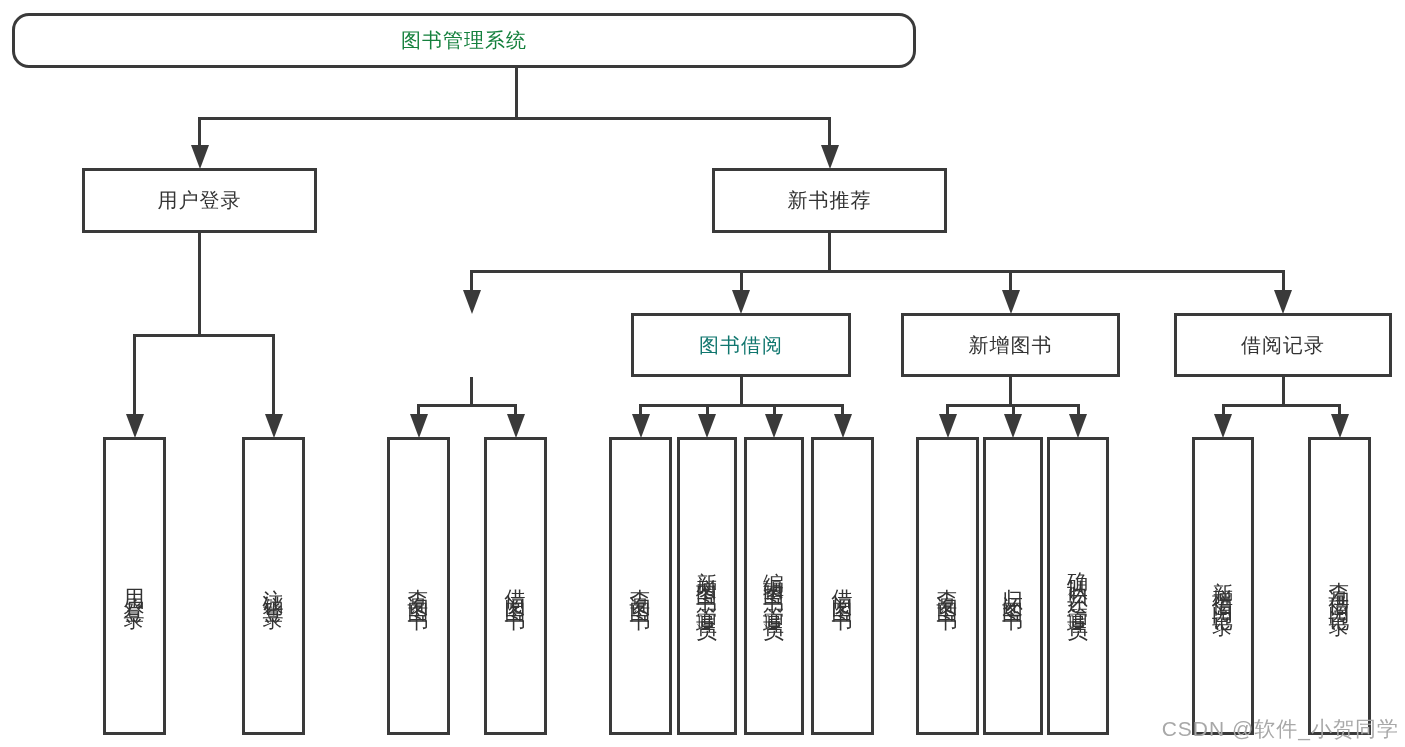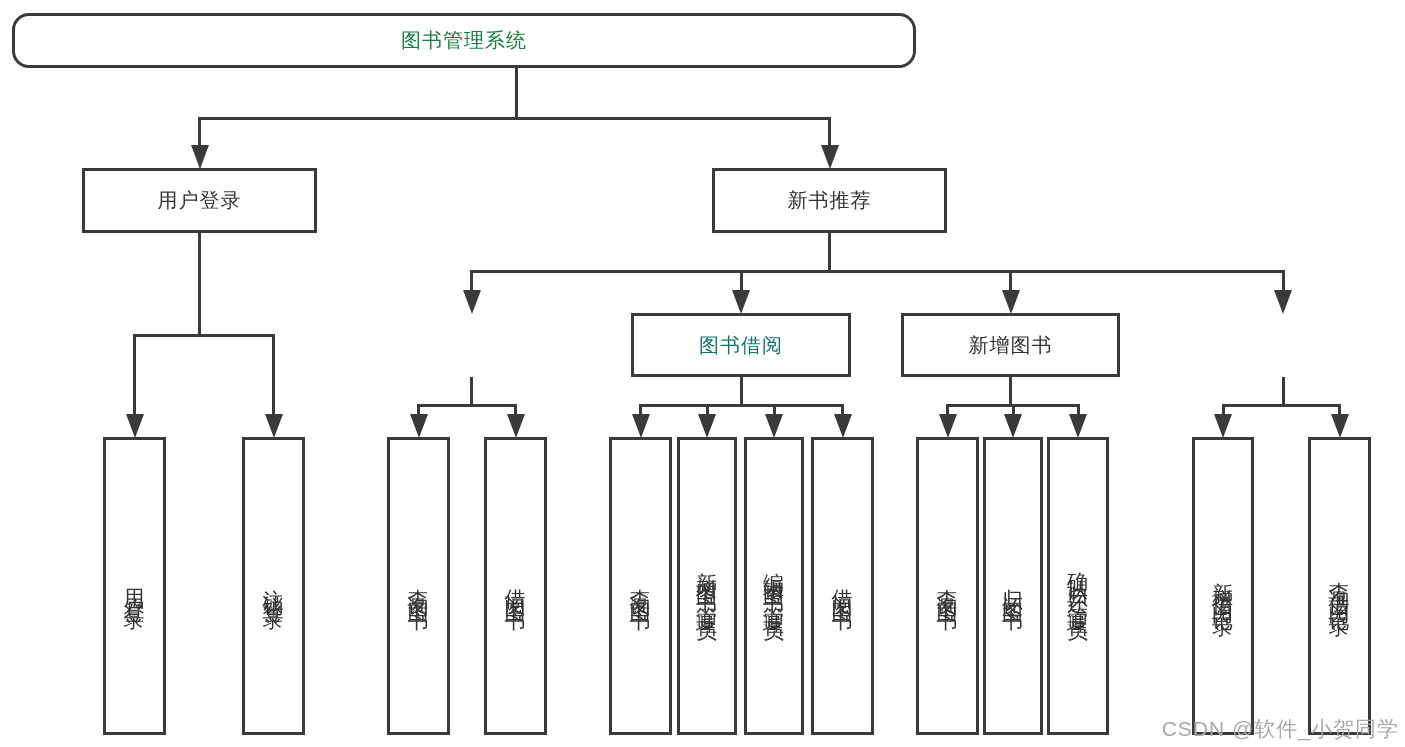--- a/index.html
+++ b/index.html
@@ -63,20 +63,21 @@
 </head>
 <body>
 
 <div id="stage">
   <div class="watermark">CSDN @软件_小贺同学</div>
 <div class="node" style="left: 12px; top: 13px; width: 904px; height: 55px; border-color: rgb(58, 58, 58); background: rgb(255, 255, 255); color: #15803d; border-radius: 17px;">图书管理系统</div>
     <div class="node" style="left: 82px; top: 168px; width: 235px; height: 65px; border-color: rgb(58, 58, 58); background: rgb(255, 255, 255); color: rgb(51, 51, 51);">用户登录</div>
     <div class="node" style="left: 712px; top: 168px; width: 235px; height: 65px; border-color: rgb(58, 58, 58); background: rgb(255, 255, 255); color: rgb(51, 51, 51);">新书推荐</div>
     <div class="node" style="left: 631px; top: 313px; width: 220px; height: 64px; border-color: rgb(58, 58, 58); background: rgb(255, 255, 255); color: #0f766e;">图书借阅</div>
     <div class="node" style="left: 901px; top: 313px; width: 219px; height: 64px; border-color: rgb(58, 58, 58); background: rgb(255, 255, 255); color: rgb(51, 51, 51);">新增图书</div>
+    <div class="node" style="left: 1174px; top: 313px; width: 218px; height: 64px; border-color: rgb(58, 58, 58); background: rgb(255, 255, 255); color: rgb(51, 51, 51);">借阅记录</div>
     <div class="node vert" style="left: 103px; top: 437px; width: 63px; height: 298px; border-color: rgb(58, 58, 58); background: rgb(255, 255, 255); color: rgb(51, 51, 51);">用户登录</div>
     <div class="node vert" style="left: 242px; top: 437px; width: 63px; height: 298px; border-color: rgb(58, 58, 58); background: rgb(255, 255, 255); color: rgb(51, 51, 51);">注销登录</div>
     <div class="node vert" style="left: 387px; top: 437px; width: 63px; height: 298px; border-color: rgb(58, 58, 58); background: rgb(255, 255, 255); color: rgb(51, 51, 51);">查询图书</div>
     <div class="node vert" style="left: 484px; top: 437px; width: 63px; height: 298px; border-color: rgb(58, 58, 58); background: rgb(255, 255, 255); color: rgb(51, 51, 51);">借阅图书</div>
     <div class="node vert" style="left: 609px; top: 437px; width: 63px; height: 298px; border-color: rgb(58, 58, 58); background: rgb(255, 255, 255); color: rgb(51, 51, 51);">查询图书</div>
     <div class="node vert" style="left: 677px; top: 437px; width: 60px; height: 298px; border-color: rgb(58, 58, 58); background: rgb(255, 255, 255); color: rgb(51, 51, 51);">新增图书（管理员）</div>
     <div class="node vert" style="left: 744px; top: 437px; width: 60px; height: 298px; border-color: rgb(58, 58, 58); background: rgb(255, 255, 255); color: rgb(51, 51, 51);">编辑图书（管理员）</div>
     <div class="node vert" style="left: 811px; top: 437px; width: 63px; height: 298px; border-color: rgb(58, 58, 58); background: rgb(255, 255, 255); color: rgb(51, 51, 51);">借阅图书</div>
     <div class="node vert" style="left: 916px; top: 437px; width: 63px; height: 298px; border-color: rgb(58, 58, 58); background: rgb(255, 255, 255); color: rgb(51, 51, 51);">查询图书</div>
     <div class="node vert" style="left: 983px; top: 437px; width: 60px; height: 298px; border-color: rgb(58, 58, 58); background: rgb(255, 255, 255); color: rgb(51, 51, 51);">归还图书</div>

